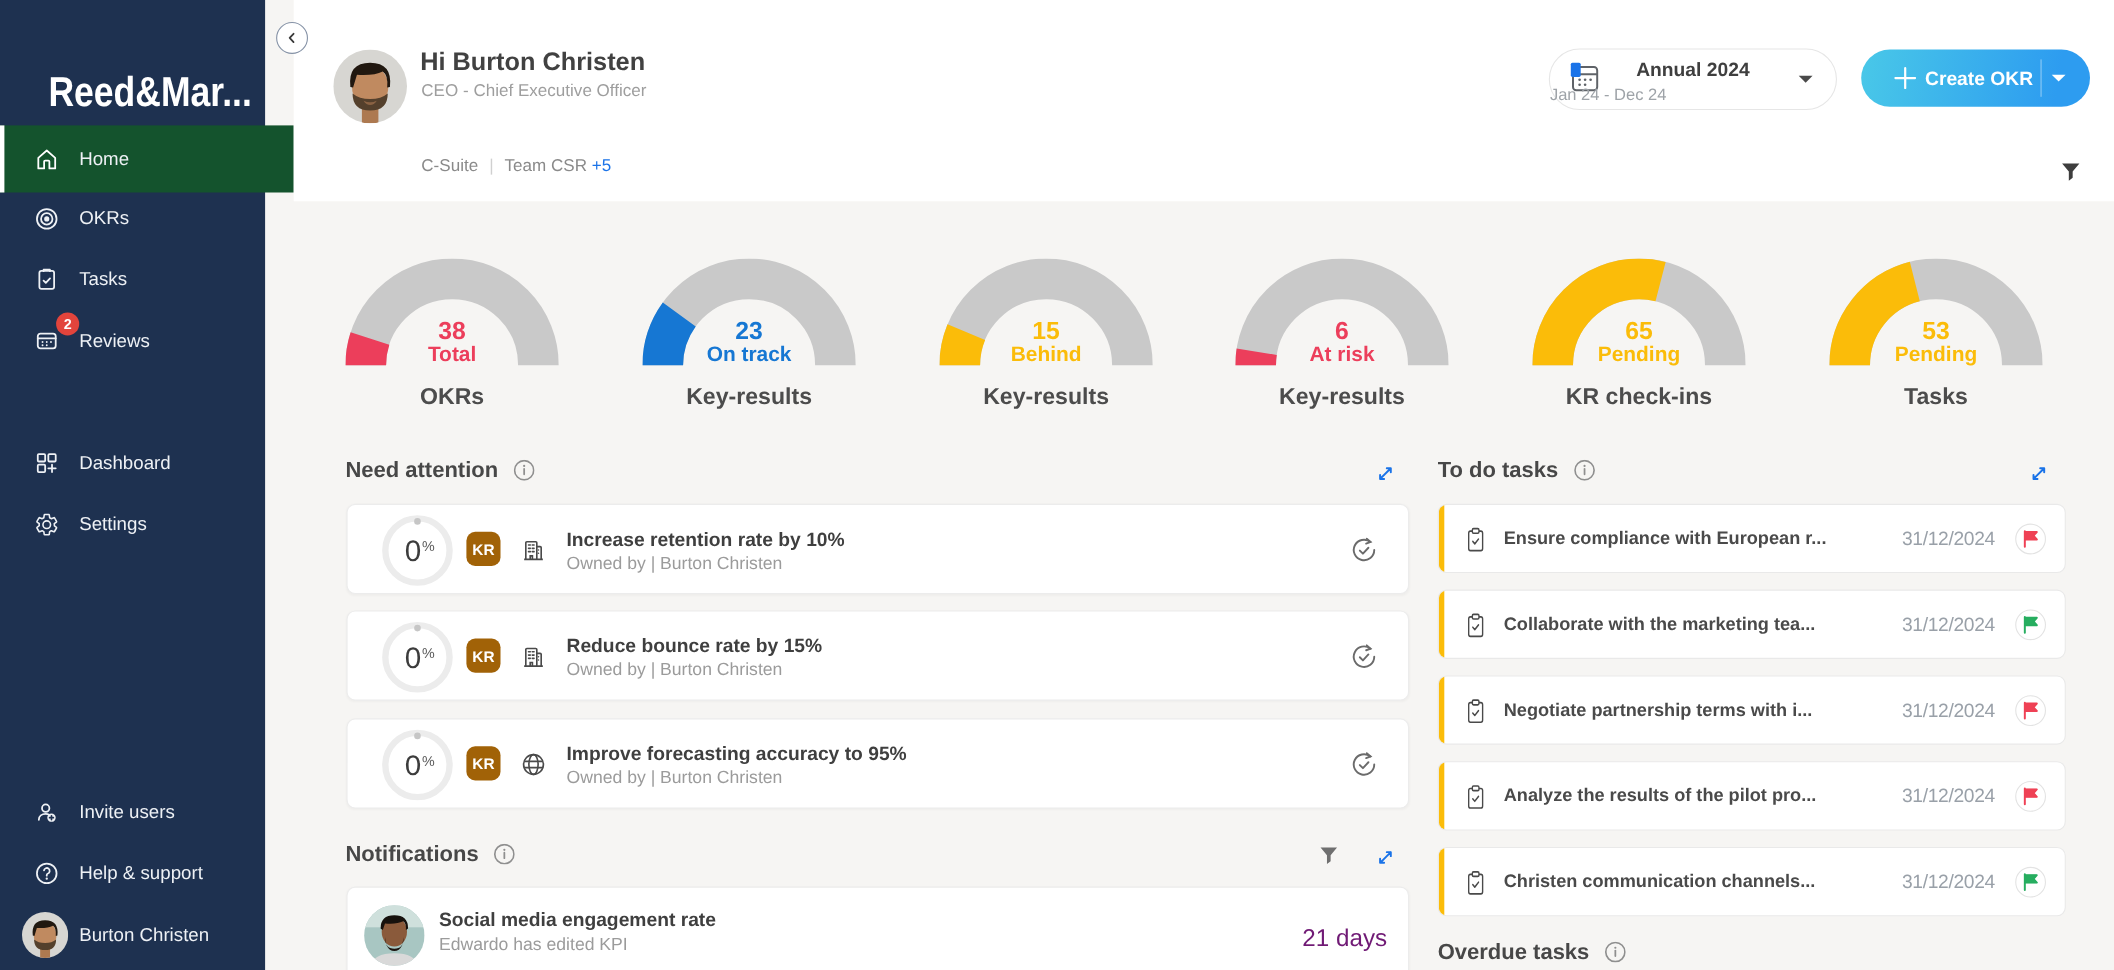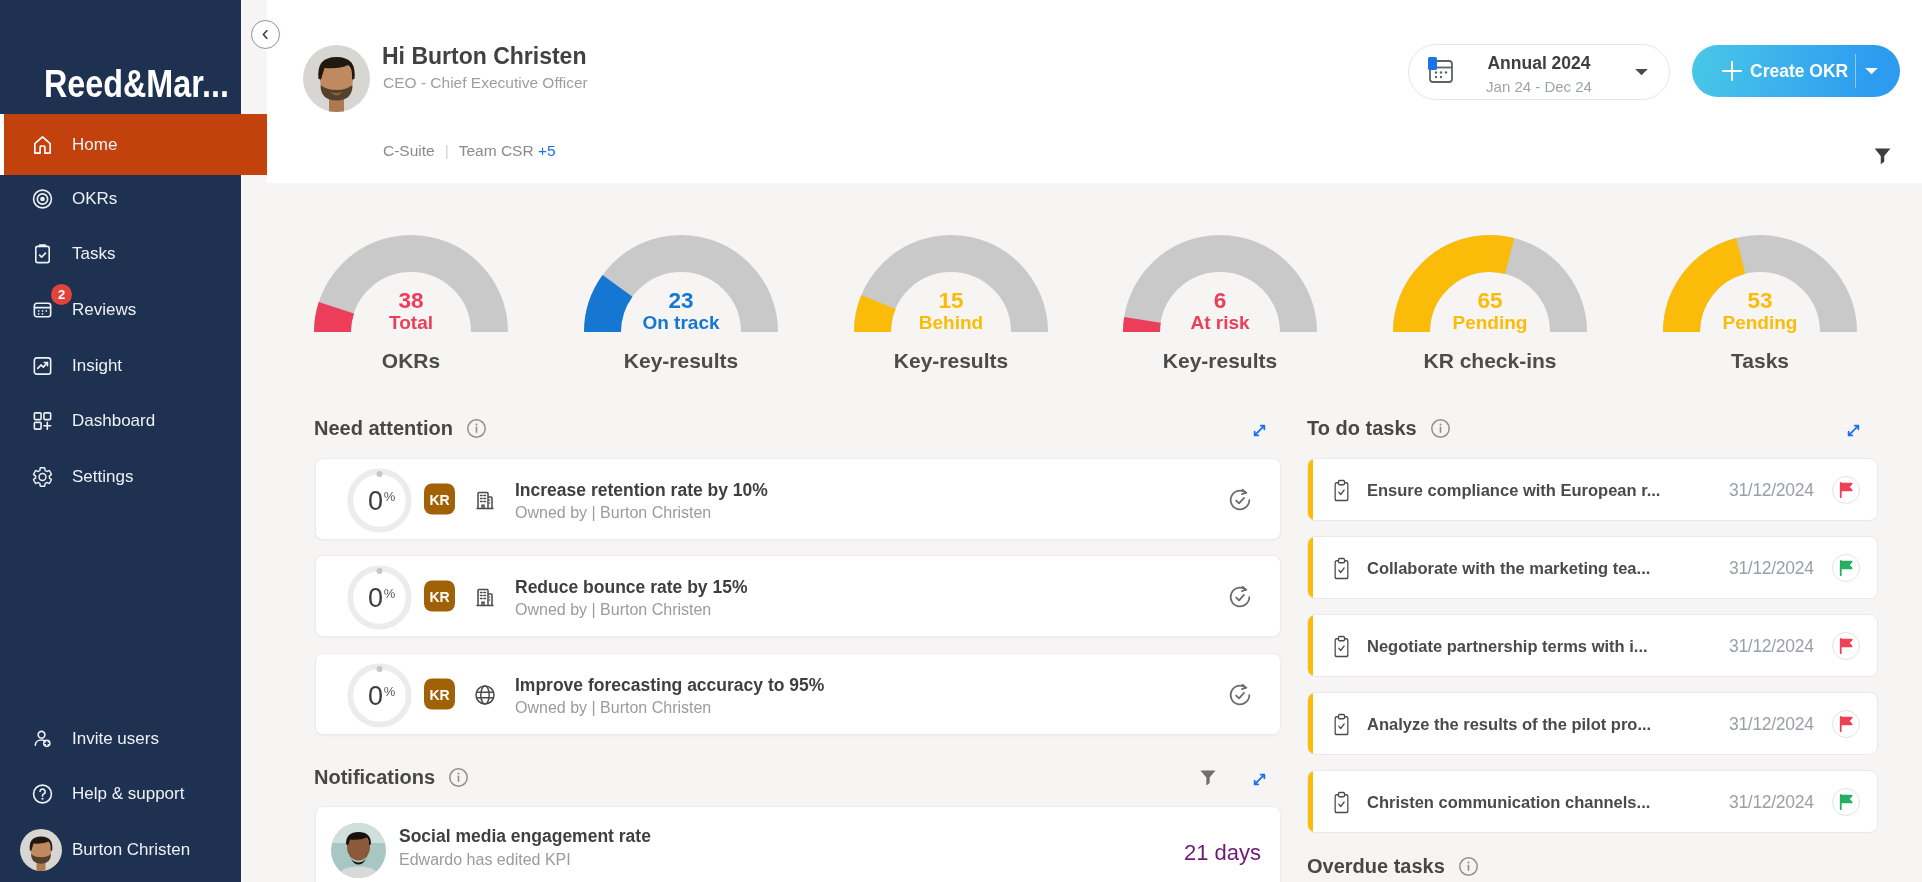--- a/index.html
+++ b/index.html
@@ -5,34 +5,34 @@
 * { margin:0; padding:0; box-sizing:border-box; }
 html,body { width:1922px; height:882px; overflow:hidden; }
 body { font-family:"Liberation Sans", sans-serif; background:#f6f5f3; position:relative; }
 .abs { position:absolute; }
 
 .sidebar { position:absolute; left:0; top:0; width:241px; height:882px; background:#1e3150; }
 .logo { position:absolute; left:44px; top:63px; font-size:38px; font-weight:bold; color:#fff; transform:scaleX(.85); transform-origin:left top; white-space:nowrap; }
 .nav-item { position:absolute; left:0; width:267px; height:55px; color:#eef1f5; }
 .nav-item .nicon { position:absolute; left:31px; top:50%; transform:translateY(-50%); width:23px; height:23px; }
 .nav-item .nlabel { position:absolute; left:72px; top:50%; transform:translateY(-50%); font-size:17px; }
-.nav-item.active { background:#c2410c; }
+.nav-item.active { background:#14532d; }
 .nav-item.active::before { content:""; position:absolute; left:0; top:0; width:4px; height:100%; background:#fff; }
 .badge2 { position:absolute; left:51px; top:2px; z-index:2; width:21px; height:21px; border-radius:50%; background:#e2443c; color:#fff; font-size:13px; font-weight:bold; display:flex; align-items:center; justify-content:center; }
 .collapse-btn { position:absolute; left:251px; top:20px; width:29px; height:29px; border-radius:50%; background:#fff; border:1.5px solid #8592a6; display:flex; align-items:center; justify-content:center; z-index:5; }
 
 .header { position:absolute; left:267px; top:0; width:1655px; height:183px; background:#fff;padding-left:34px; }
 .h-name { position:absolute; left:115px; top:43px; font-size:23px; font-weight:bold; color:#414141; }
 .h-role { position:absolute; left:116px; top:74px; font-size:15.5px; color:#9e9e9e; }
 .h-teams { position:absolute; left:116px; top:94px; font-size:15.5px; color:#8a8a8a;margin-top:48px; }
 .h-teams .sep { color:#d0d0d0; padding:0 10px; }
 .h-teams .plus { color:#1a73e8; }
 .period { position:absolute; left:1141px; top:44px; width:262px; height:56px; background:#fff; border:1px solid #e6e6e6; border-radius:28px; }
 .period .ptitle { position:absolute; left:0; right:0; top:8px; text-align:center; font-size:17.5px; font-weight:bold; color:#3f3f3f; }
-.period .psub { position:absolute; left:0; right:0; top:33px; text-align:center; font-size:15px; color:#9ea3a8; }
+.period .psub { position:absolute; left:0; right:0; top:33px; font-size:15px; color:#9ea3a8; }
 .createokr { position:absolute; left:1425px; top:45px; width:208px; height:52px; border-radius:26px; background:linear-gradient(100deg,#49c8e8 0%,#2d9cf0 85%); color:#fff; }
 .createokr .ctext { position:absolute; left:58px; top:16px; font-size:17.5px; font-weight:bold; }
 .createokr .cdiv { position:absolute; left:163px; top:9px; width:1px; height:34px; background:rgba(255,255,255,.45); }
 
 .gcell { position:absolute; width:270px; text-align:center; }
 .gnum { position:absolute; left:0; width:100%; top:53px; font-size:22.5px; font-weight:bold; }
 .gsub { position:absolute; left:0; width:100%; top:77px; font-size:19px; font-weight:bold; }
 .glab { position:absolute; left:0; width:100%; top:114px; font-size:21px; font-weight:bold; color:#4c4c4c; }
 .c-red { color:#ec3e5b; } .c-blue { color:#1677d3; } .c-yel { color:#fbbc09; }
 
@@ -80,28 +80,20 @@
     <svg class="nicon" viewBox="0 0 24 24" fill="none" stroke="#eef1f5" stroke-width="1.7" stroke-linecap="round" stroke-linejoin="round">
         <rect x="3.5" y="5" width="17" height="14" rx="2.5"></rect>
         <path d="M3.5 9.5 h17"></path>
         <circle cx="8" cy="13" r="0.9" fill="#eef1f5" stroke="none"></circle>
         <circle cx="12" cy="13" r="0.9" fill="#eef1f5" stroke="none"></circle>
         <circle cx="16" cy="13" r="0.9" fill="#eef1f5" stroke="none"></circle>
         <circle cx="8" cy="16" r="0.9" fill="#eef1f5" stroke="none"></circle>
         <circle cx="12" cy="16" r="0.9" fill="#eef1f5" stroke="none"></circle>
       </svg>
     <span class="nlabel">Reviews</span>
-  </div>
-  <div class="nav-item" style="top:338px;">
-    <svg class="nicon" viewBox="0 0 24 24" fill="none" stroke="#eef1f5" stroke-width="1.7" stroke-linecap="round" stroke-linejoin="round">
-        <rect x="3.5" y="3.5" width="17" height="17" rx="2.5"></rect>
-        <path d="M7 14.5 l3.4-3.6 2.4 2.3 4.2-4.7"></path>
-        <path d="M13.8 8.3 h3.4 v3.4"></path>
-      </svg>
-    <span class="nlabel">Insight</span>
   </div>
   <div class="nav-item" style="top:393px;">
     <svg class="nicon" viewBox="0 0 24 24" fill="none" stroke="#eef1f5" stroke-width="1.7" stroke-linejoin="round">
         <rect x="3.5" y="3.5" width="7" height="7" rx="1"></rect>
         <rect x="13.5" y="3.5" width="7" height="7" rx="1"></rect>
         <rect x="3.5" y="13.5" width="7" height="7" rx="1"></rect>
         <path d="M17 13.5 v7 M13.5 17 h7" stroke-linecap="round"></path>
       </svg>
     <span class="nlabel">Dashboard</span>
   </div>

